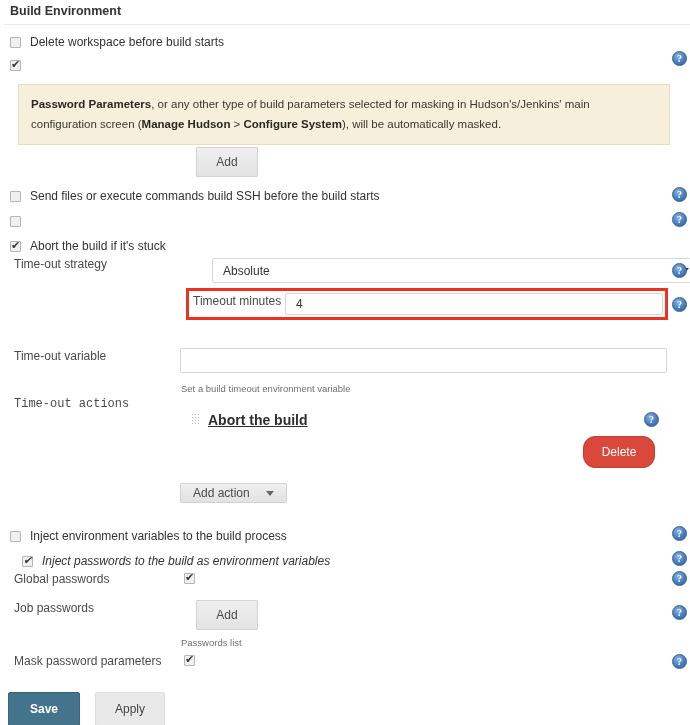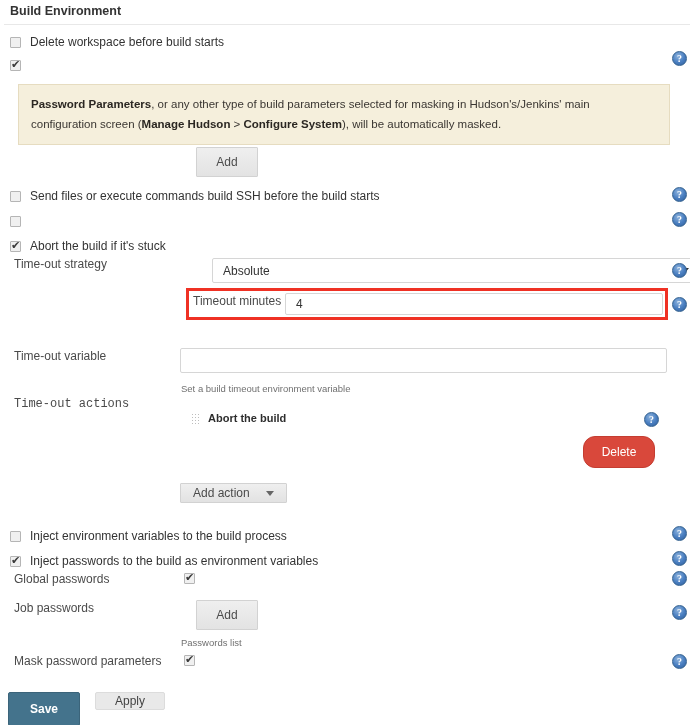--- a/index.html
+++ b/index.html
@@ -156,21 +156,21 @@
     border-radius: 2px;
     cursor: pointer;
     box-sizing: border-box;
   }
   .btn-apply {
     background: #e9e9e9;
     border: 1px solid #dcdcdc;
     color: #444;
     font-size: 12px;
     width: 70px;
-    padding: 1px 0;
+    padding: 9px 0;
     text-align: center;
     border-radius: 2px;
     cursor: pointer;
     box-sizing: border-box;
   }
 
   
   .field-label {
     position: absolute;
     left: 14px;
@@ -228,23 +228,24 @@
     position: absolute;
     width: 9px;
     height: 12px;
     background-image:
       radial-gradient(#bdbdbd 45%, transparent 46%);
     background-size: 3px 3px;
     background-position: 0 0;
   }
   .action-title {
     position: absolute;
-    font-size: 11px;
+    font-size: 14px;
     font-weight: bold;
     color: #2e2e2e;
+    text-decoration: underline;
   }
 </style>
 </head>
 <body>
 
 <div class="section-header">Build Environment</div>
 <hr class="section-rule">
 
 <div class="cb-row" style="margin-top:7px;">
   <span class="checkbox"></span>
@@ -309,21 +310,21 @@
   <span>Add action</span>
   <span class="caret"></span>
 </div>
 
 <div class="cb-row" style="position:absolute; top:526px; left:0;">
   <span class="checkbox"></span>
   <span class="cb-label">Inject environment variables to the build process</span>
 </div>
 <span class="help-icon" style="left:672px; top:526px;"></span>
 
-<div class="cb-row" style="position:absolute; top:551px; left:0;">
+<div class="cb-row" style="position:absolute; top:551px; left:12px;font-style:italic;">
   <span class="checkbox checked"></span>
   <span class="cb-label">Inject passwords to the build as environment variables</span>
 </div>
 <span class="help-icon" style="left:672px; top:551px;"></span>
 
 <span class="field-label" style="top:572px;">Global passwords</span>
 <span class="checkbox checked" style="position:absolute; left:184px; top:573px;"></span>
 <span class="help-icon" style="left:672px; top:571px;"></span>
 
 <span class="field-label" style="top:601px;">Job passwords</span>

